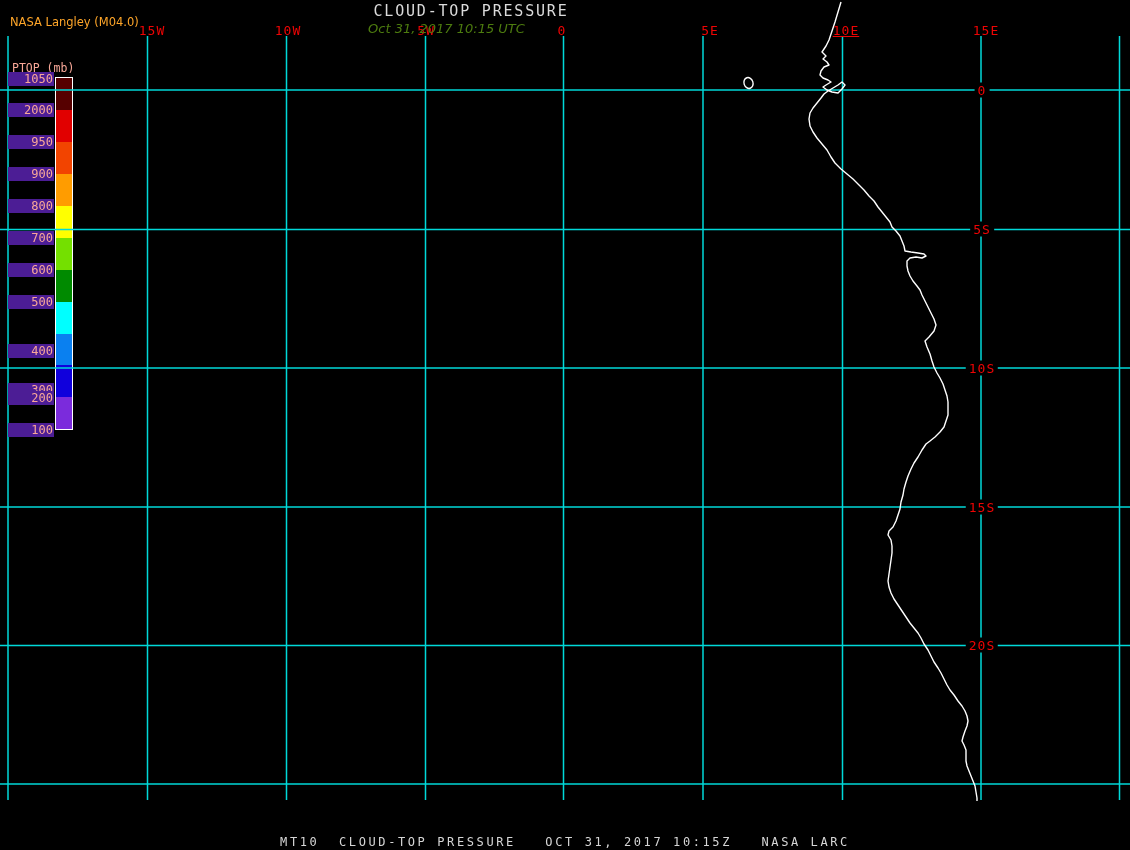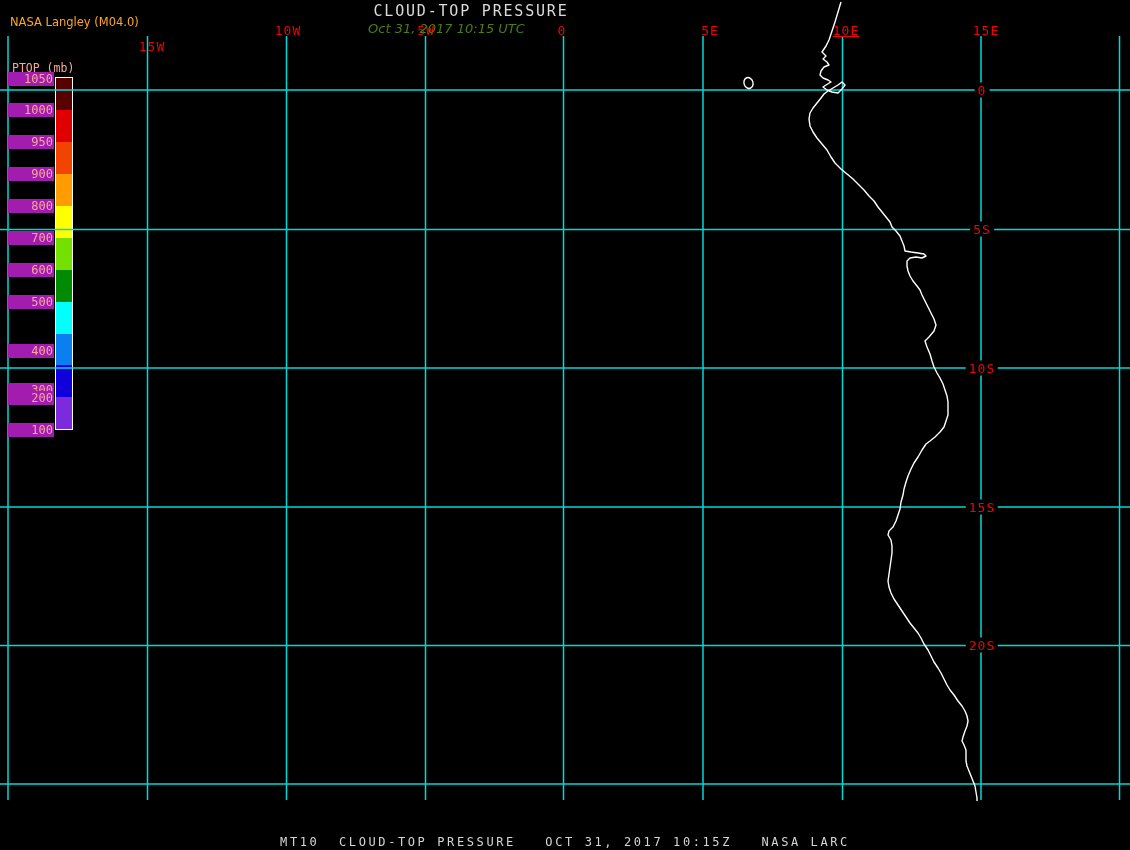--- a/index.html
+++ b/index.html
@@ -13,21 +13,21 @@
              font-size:13px;z-index:4;}
   #caption{left:0;top:835px;width:1130px;text-align:center;font-size:12px;letter-spacing:2.6px;
            white-space:pre;z-index:4;}
   .lon-label{position:absolute;top:23px;transform:translateX(-50%);font-size:13px;
              letter-spacing:1px;z-index:3;}
   .lat-label{position:absolute;transform:translate(-50%,-50%);font-size:13px;letter-spacing:1px;
              background:#000;padding:0 3px;z-index:3;}
   #colorbar-frame{position:absolute;left:55px;top:77px;border:1.5px solid #fff;z-index:1;}
   .cb-seg{width:100%;}
   .cb-tick{position:absolute;left:8px;width:44px;text-align:right;transform:translateY(-50%);
-           font-size:12px;background:#a21caf;padding:0 1px;z-index:3;}
+           font-size:12px;background:#4c1d95;padding:0 1px;z-index:3;}
   #colorbar-title{left:12px;top:61px;font-size:11.5px;z-index:3;}
 </style>
 </head>
 <body>
 
 <div id="screen" style="background: rgb(0, 0, 0);">
 
   <svg id="map-svg" width="1130" height="850">
       <line x1="8" y1="36" x2="8" y2="800" stroke="#00D9D9" stroke-width="1.5"></line>
       <line x1="147.5" y1="36" x2="147.5" y2="800" stroke="#00D9D9" stroke-width="1.5"></line>
@@ -46,21 +46,21 @@
       <line x1="0" y1="784" x2="1130" y2="784" stroke="#00D9D9" stroke-width="1.5"></line>
       <polyline points="841,2 838,12 835,22 832,31 829,40 826,46 822,52 826,56 823,59 827,62 829,65 824,67 821,71 820,75 823,78 828,80 831,82 826,85 823,87 827,90 832,92 838,93 842,89 845,85 842,82 838,85 833,88 828,91 824,94 821,98 817,103 813,108 810,113 809,119 810,126 813,132 817,138 822,144 827,150 831,157 835,163 841,169 847,174 853,179 859,185 864,190 869,196 874,201 878,207 882,212 886,217 890,222 892,227 896,231 900,236 902,241 904,246 905,251 911,252 918,253 924,254 926,256 922,258 916,257 910,258 907,261 907,266 908,271 910,276 913,281 917,286 920,290 922,295 925,301 928,307 931,313 934,319 936,325 934,331 929,337 925,341 927,347 930,354 932,361 934,367 937,373 940,378 943,384 945,390 947,396 948,402 948,409 948,415 946,421 944,427 940,432 935,437 930,441 926,444 922,450 918,457 914,463 911,469 908,476 906,482 904,489 903,495 901,502 900,509 898,515 896,521 893,527 889,531 888,535 891,540 892,546 892,553 891,560 890,567 889,574 888,581 889,587 891,593 894,599 898,605 902,611 906,617 910,623 914,628 918,633 921,638 924,644 928,650 931,656 934,662 938,668 941,673 944,679 947,685 950,690 954,695 958,701 962,706 965,711 967,716 968,721 967,726 965,731 963,737 962,741 964,745 966,750 966,756 966,761 967,766 969,771 971,776 973,781 975,786 976,792 977,798 977,801" fill="none" stroke="#FFFFFF" stroke-width="1.4" stroke-linejoin="round"></polyline>
       <ellipse cx="748.5" cy="83" rx="4.5" ry="5.5" transform="rotate(-18 748.5 83)" fill="none" stroke="#FFFFFF" stroke-width="1.4"></ellipse>
     </svg>
 
   <div id="credit" class="abs" style="color: rgb(255, 166, 41);">NASA Langley (M04.0)</div>
   <div id="title-wrap" class="abs" style="color: rgb(219, 219, 219);">CLOUD-TOP PRESSURE</div>
   <div id="date-wrap" class="abs" style="color: #4d7c0f; font-style: italic;">Oct 31, 2017 10:15 UTC</div>
 
   <div id="lon-labels">
-      <div class="lon-label" style="left: 152px; color: rgb(238, 4, 4); margin-top: 16px;">15W</div>
+      <div class="lon-label" style="left: 152px; color: rgb(238, 4, 4);">15W</div>
       <div class="lon-label" style="left: 288px; color: rgb(238, 4, 4);">10W</div>
       <div class="lon-label" style="left: 426px; color: rgb(238, 4, 4);">5W</div>
       <div class="lon-label" style="left: 562px; color: rgb(238, 4, 4);">0</div>
       <div class="lon-label" style="left: 710px; color: rgb(238, 4, 4);">5E</div>
       <div class="lon-label" style="left: 846px; color: rgb(238, 4, 4); text-decoration: underline;">10E</div>
       <div class="lon-label" style="left: 986px; color: rgb(238, 4, 4);">15E</div>
     </div>
   <div id="lat-labels">
       <div class="lat-label" style="left: 982px; top: 90px; color: rgb(238, 4, 4);">0</div>
       <div class="lat-label" style="left: 982px; top: 229px; color: rgb(238, 4, 4);">5S</div>
@@ -78,21 +78,21 @@
       <div class="cb-seg" style="height: 31.95px; background: rgb(255, 255, 0);"></div>
       <div class="cb-seg" style="height: 31.95px; background: rgb(116, 224, 0);"></div>
       <div class="cb-seg" style="height: 31.95px; background: rgb(0, 138, 0);"></div>
       <div class="cb-seg" style="height: 31.95px; background: rgb(0, 255, 255);"></div>
       <div class="cb-seg" style="height: 31.95px; background: rgb(10, 128, 240);"></div>
       <div class="cb-seg" style="height: 31.95px; background: rgb(16, 0, 220);"></div>
       <div class="cb-seg" style="height: 31.95px; background: rgb(123, 43, 220);"></div>
     </div>
   <div id="colorbar-ticks">
       <div class="cb-tick" style="top: 78.5px; color: rgb(249, 168, 152);">1050</div>
-      <div class="cb-tick" style="top: 110.45px; color: rgb(249, 168, 152);">1000</div>
+      <div class="cb-tick" style="top: 110.45px; color: rgb(249, 168, 152);">2000</div>
       <div class="cb-tick" style="top: 142.4px; color: rgb(249, 168, 152);">950</div>
       <div class="cb-tick" style="top: 174.35px; color: rgb(249, 168, 152);">900</div>
       <div class="cb-tick" style="top: 206.3px; color: rgb(249, 168, 152);">800</div>
       <div class="cb-tick" style="top: 238.25px; color: rgb(249, 168, 152);">700</div>
       <div class="cb-tick" style="top: 270.2px; color: rgb(249, 168, 152);">600</div>
       <div class="cb-tick" style="top: 302.15px; color: rgb(249, 168, 152);">500</div>
       <div class="cb-tick" style="top: 334.1px; color: rgb(249, 168, 152); margin-top: 17px;">400</div>
       <div class="cb-tick" style="top: 366.05px; color: rgb(249, 168, 152); margin-top: 24px;">300</div>
       <div class="cb-tick" style="top: 398px; color: rgb(249, 168, 152);">200</div>
       <div class="cb-tick" style="top: 429.95px; color: rgb(249, 168, 152);">100</div>

